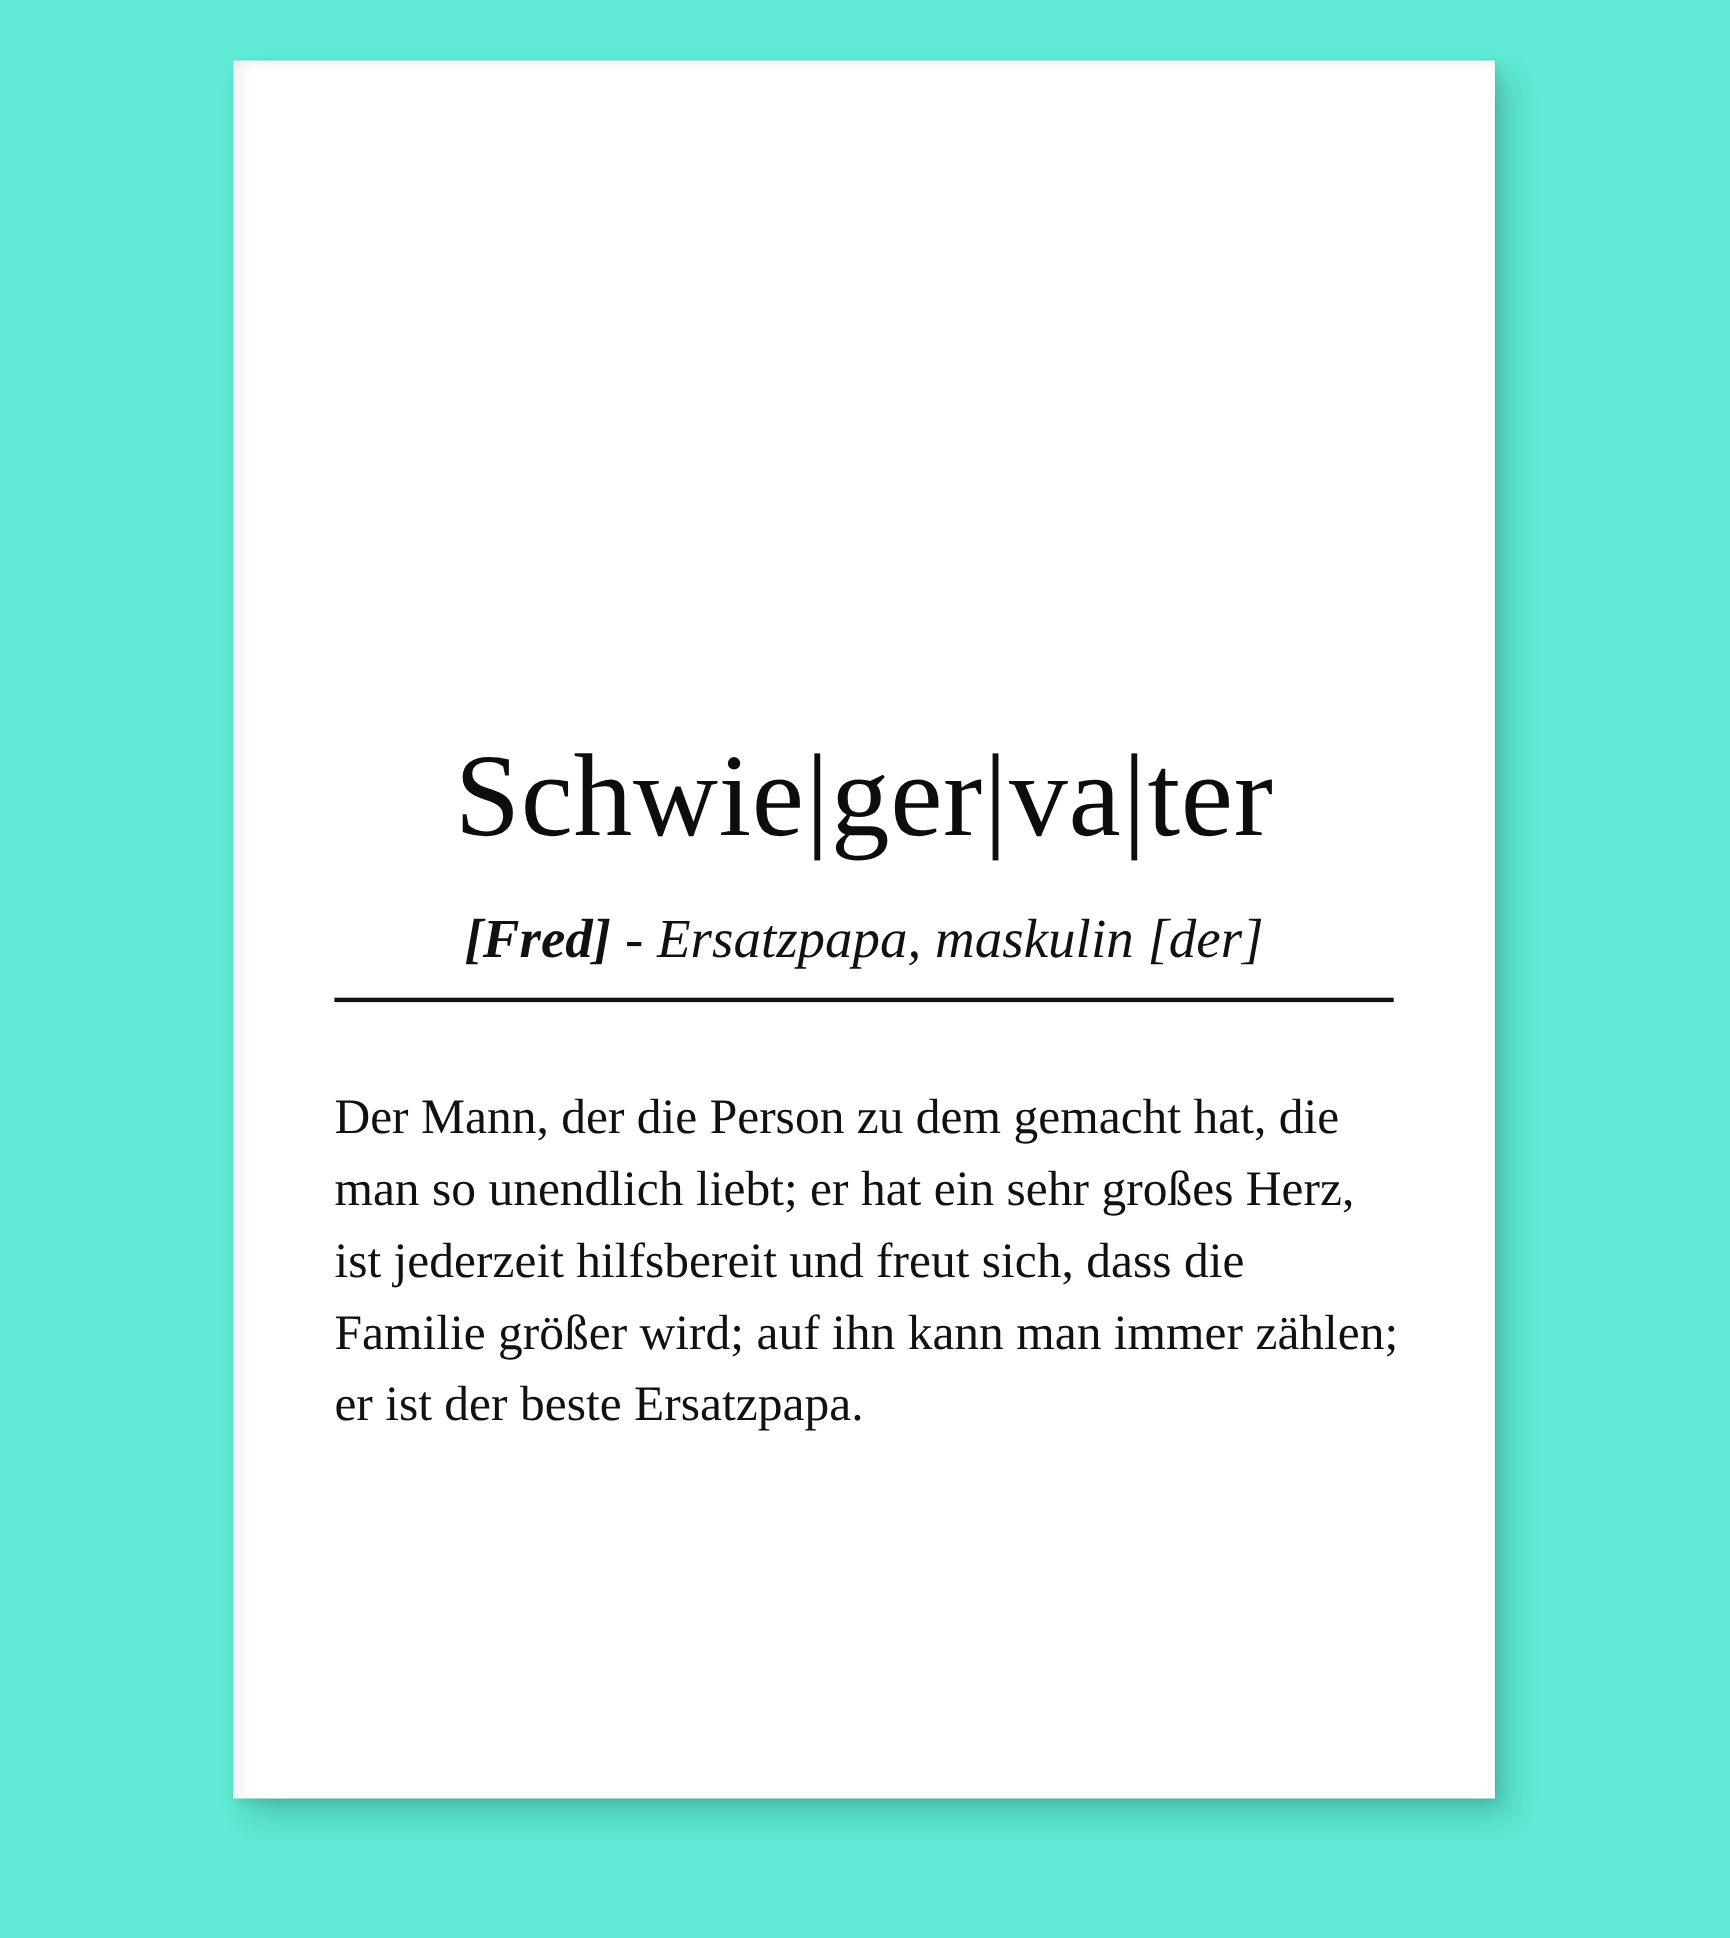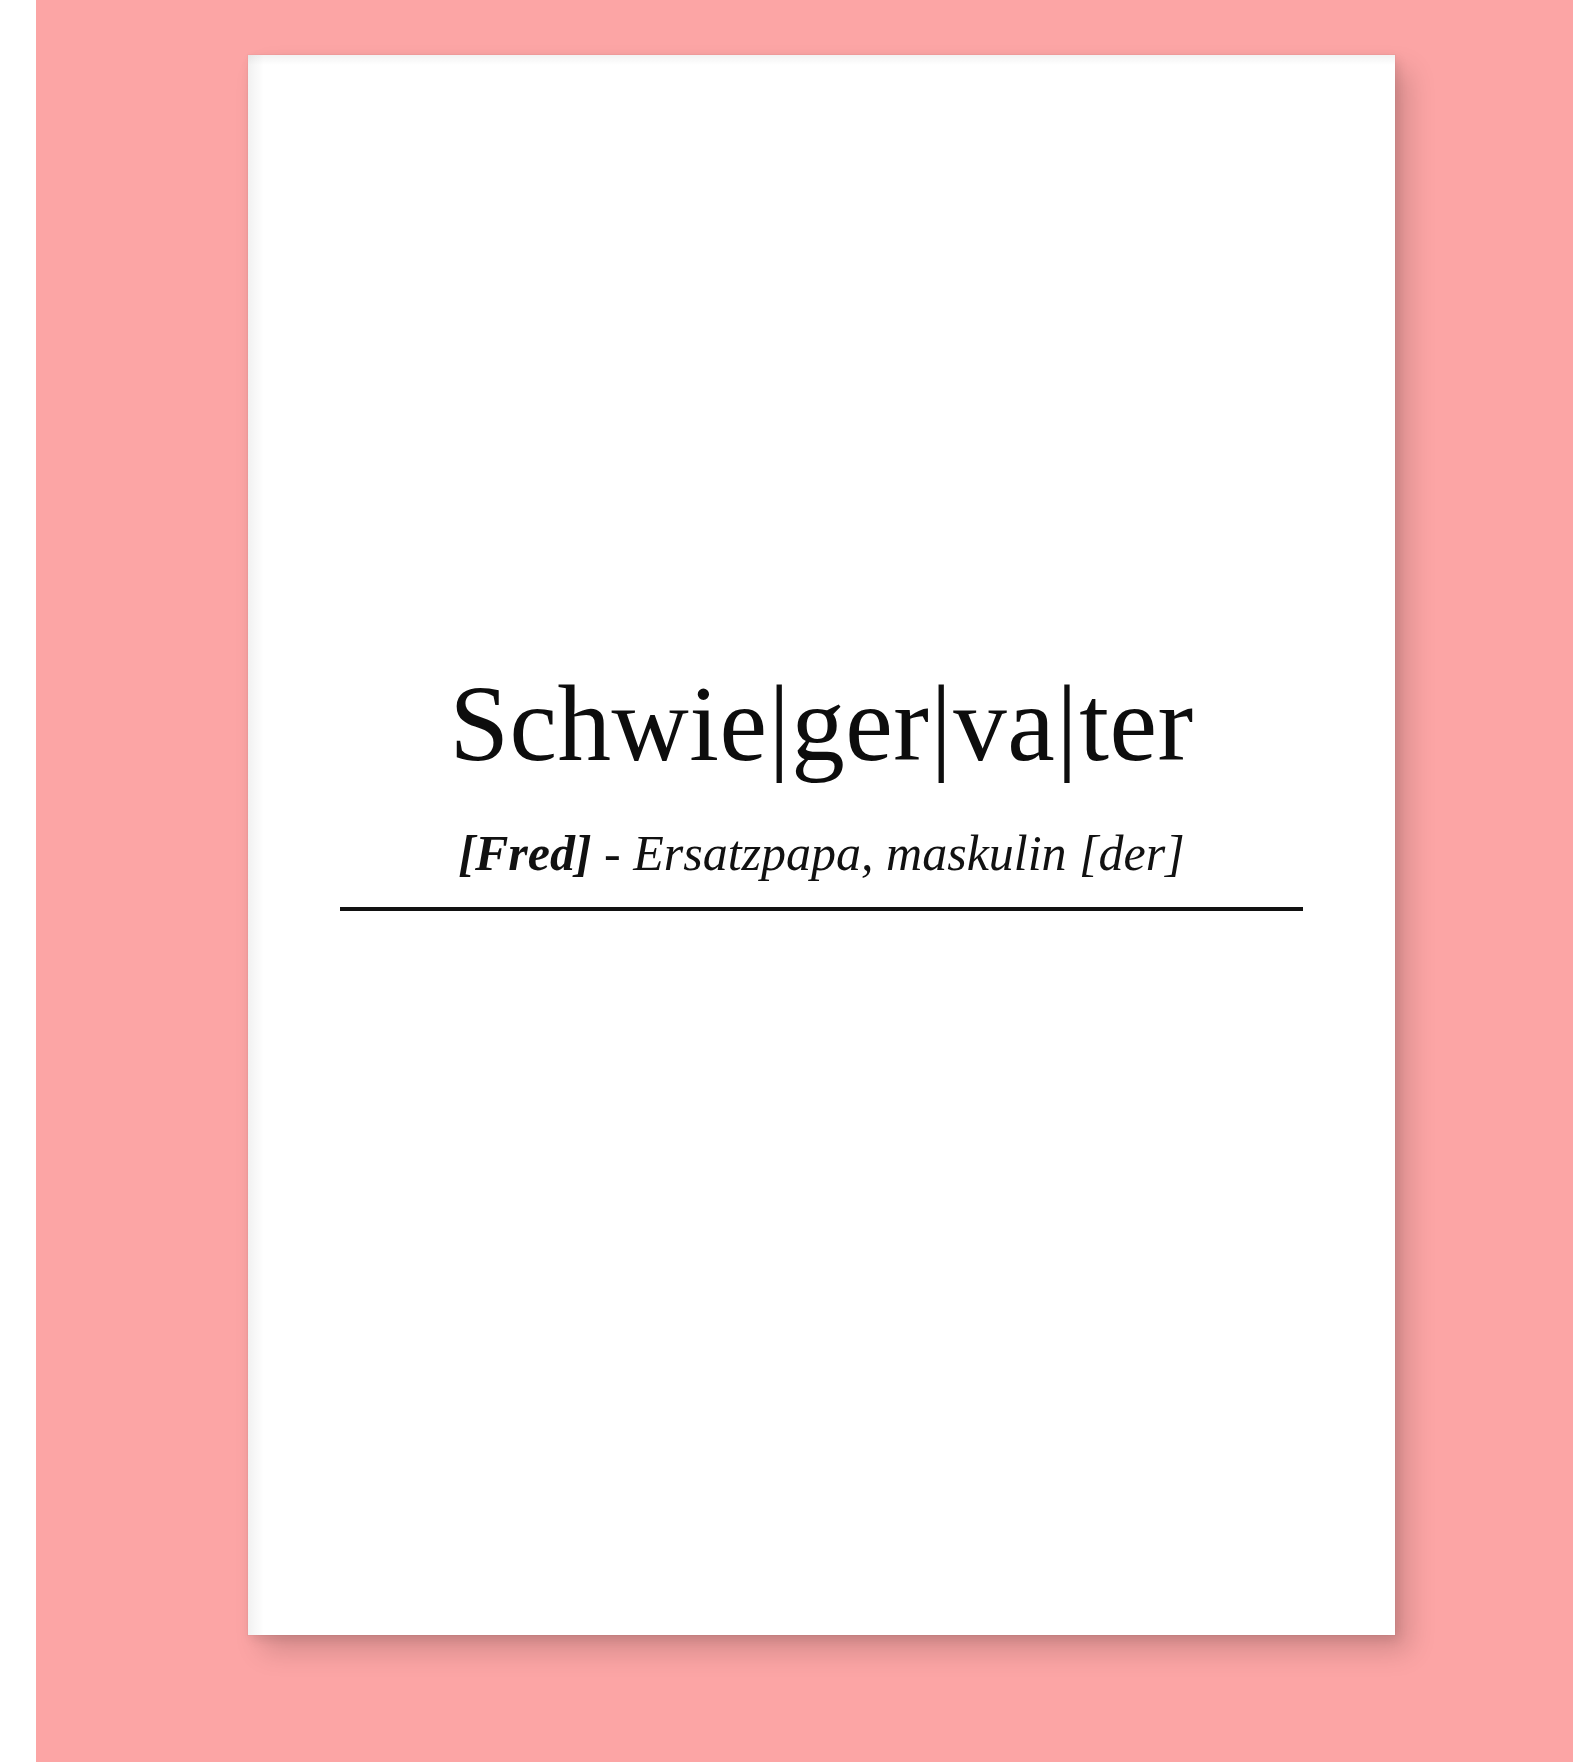--- a/index.html
+++ b/index.html
@@ -11,23 +11,22 @@
     width: 1573px;
     height: 1762px;
     position: relative;
     font-family: "Liberation Serif", serif;
     overflow: hidden;
   }
 
   #poster-stage {
     position: absolute;
     inset: 0;
-    background: #fca5a5;
+    background: #5eead4;
     display: block;
-    margin-left: 36px;
   }
 
   
   #poster-sheet {
     position: absolute;
     left: 212px;
     top: 55px;
     width: 1147px;
     height: 1580px;
     background: #ffffff;
@@ -140,17 +139,18 @@
       <div id="headword">
         <span>Schwie</span><span class="sep">|</span><span>ger</span><span class="sep">|</span><span>va</span><span class="sep">|</span><span>ter</span>
       </div>
 
       <div id="subtitle">
         <span class="name">[Fred]</span><span> - </span><span>Ersatzpapa, maskulin [der]</span>
       </div>
 
       <div id="rule"></div>
 
+      <div id="definition">Der Mann, der die Person zu dem gemacht hat, die man so unendlich liebt; er hat ein sehr großes Herz, ist jederzeit hilfsbereit und freut sich, dass die Familie größer wird; auf ihn kann man immer zählen; er ist der beste Ersatzpapa.</div>
 
     </div>
   </div>
 
 </div>
 
 </body></html>

